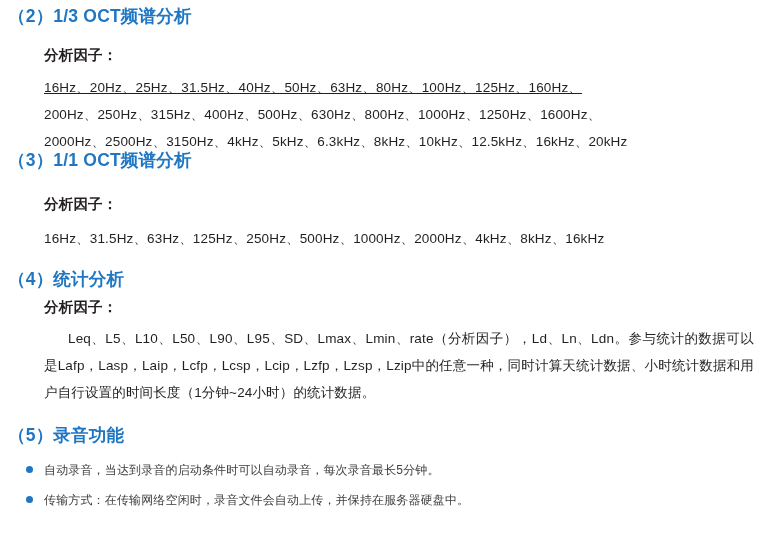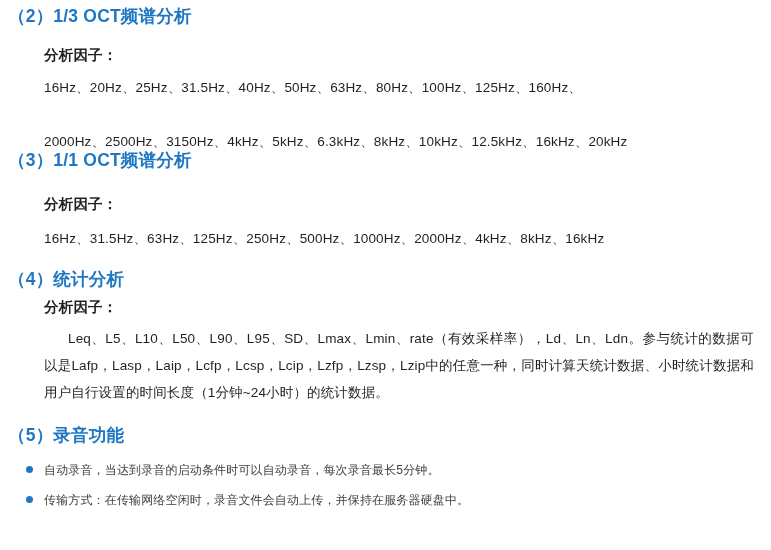--- a/index.html
+++ b/index.html
@@ -42,21 +42,21 @@
   .lbl-2 { position: absolute; left: 44px; top: 46px; }
   .lbl-3 { position: absolute; left: 44px; top: 195px; }
   .lbl-4 { position: absolute; left: 44px; top: 298px; }
 
   .body-line {
     font-size: 13.5px;
     color: #231f20;
     letter-spacing: 0.15px;
     white-space: nowrap;
   }
-  .fl1 { position: absolute; left: 44px; top: 79px; }
+  .fl1 { position: absolute; left: 44px; top: 79px; text-decoration: underline; }
   .fl2 { position: absolute; left: 44px; top: 106px; }
   .fl3 { position: absolute; left: 44px; top: 133px; }
   .oct1 { position: absolute; left: 44px; top: 230px; }
 
   .para {
     position: absolute;
     left: 44px;
     top: 325px;
     width: 710px;
     font-size: 13.5px;
@@ -96,29 +96,30 @@
   }
 </style>
 </head>
 <body>
 
 <div class="page">
 
   <div class="section-head h-2">（2）1/3 OCT频谱分析</div>
   <div class="sub-label lbl-2">分析因子：</div>
   <div class="body-line fl1">16Hz、20Hz、25Hz、31.5Hz、40Hz、50Hz、63Hz、80Hz、100Hz、125Hz、160Hz、</div>
+  <div class="body-line fl2">200Hz、250Hz、315Hz、400Hz、500Hz、630Hz、800Hz、1000Hz、1250Hz、1600Hz、</div>
   <div class="body-line fl3">2000Hz、2500Hz、3150Hz、4kHz、5kHz、6.3kHz、8kHz、10kHz、12.5kHz、16kHz、20kHz</div>
 
   <div class="section-head h-3">（3）1/1 OCT频谱分析</div>
   <div class="sub-label lbl-3">分析因子：</div>
   <div class="body-line oct1">16Hz、31.5Hz、63Hz、125Hz、250Hz、500Hz、1000Hz、2000Hz、4kHz、8kHz、16kHz</div>
 
   <div class="section-head h-4">（4）统计分析</div>
   <div class="sub-label lbl-4">分析因子：</div>
-  <div class="para">Leq、L5、L10、L50、L90、L95、SD、Lmax、Lmin、rate（有效采样率），Ld、Ln、Ldn。参与统计的数据可以是Lafp，Lasp，Laip，Lcfp，Lcsp，Lcip，Lzfp，Lzsp，Lzip中的任意一种，同时计算天统计数据、小时统计数据和用户自行设置的时间长度（1分钟~24小时）的统计数据。</div>
+  <div class="para">Leq、L5、L10、L50、L90、L95、SD、Lmax、Lmin、rate（分析因子），Ld、Ln、Ldn。参与统计的数据可以是Lafp，Lasp，Laip，Lcfp，Lcsp，Lcip，Lzfp，Lzsp，Lzip中的任意一种，同时计算天统计数据、小时统计数据和用户自行设置的时间长度（1分钟~24小时）的统计数据。</div>
 
   <div class="section-head h-5">（5）录音功能</div>
   <ul class="bullets">
     <li>
       <span class="dot"></span>
       <span>自动录音，当达到录音的启动条件时可以自动录音，每次录音最长5分钟。</span>
     </li>
     <li>
       <span class="dot"></span>
       <span>传输方式：在传输网络空闲时，录音文件会自动上传，并保持在服务器硬盘中。</span>

